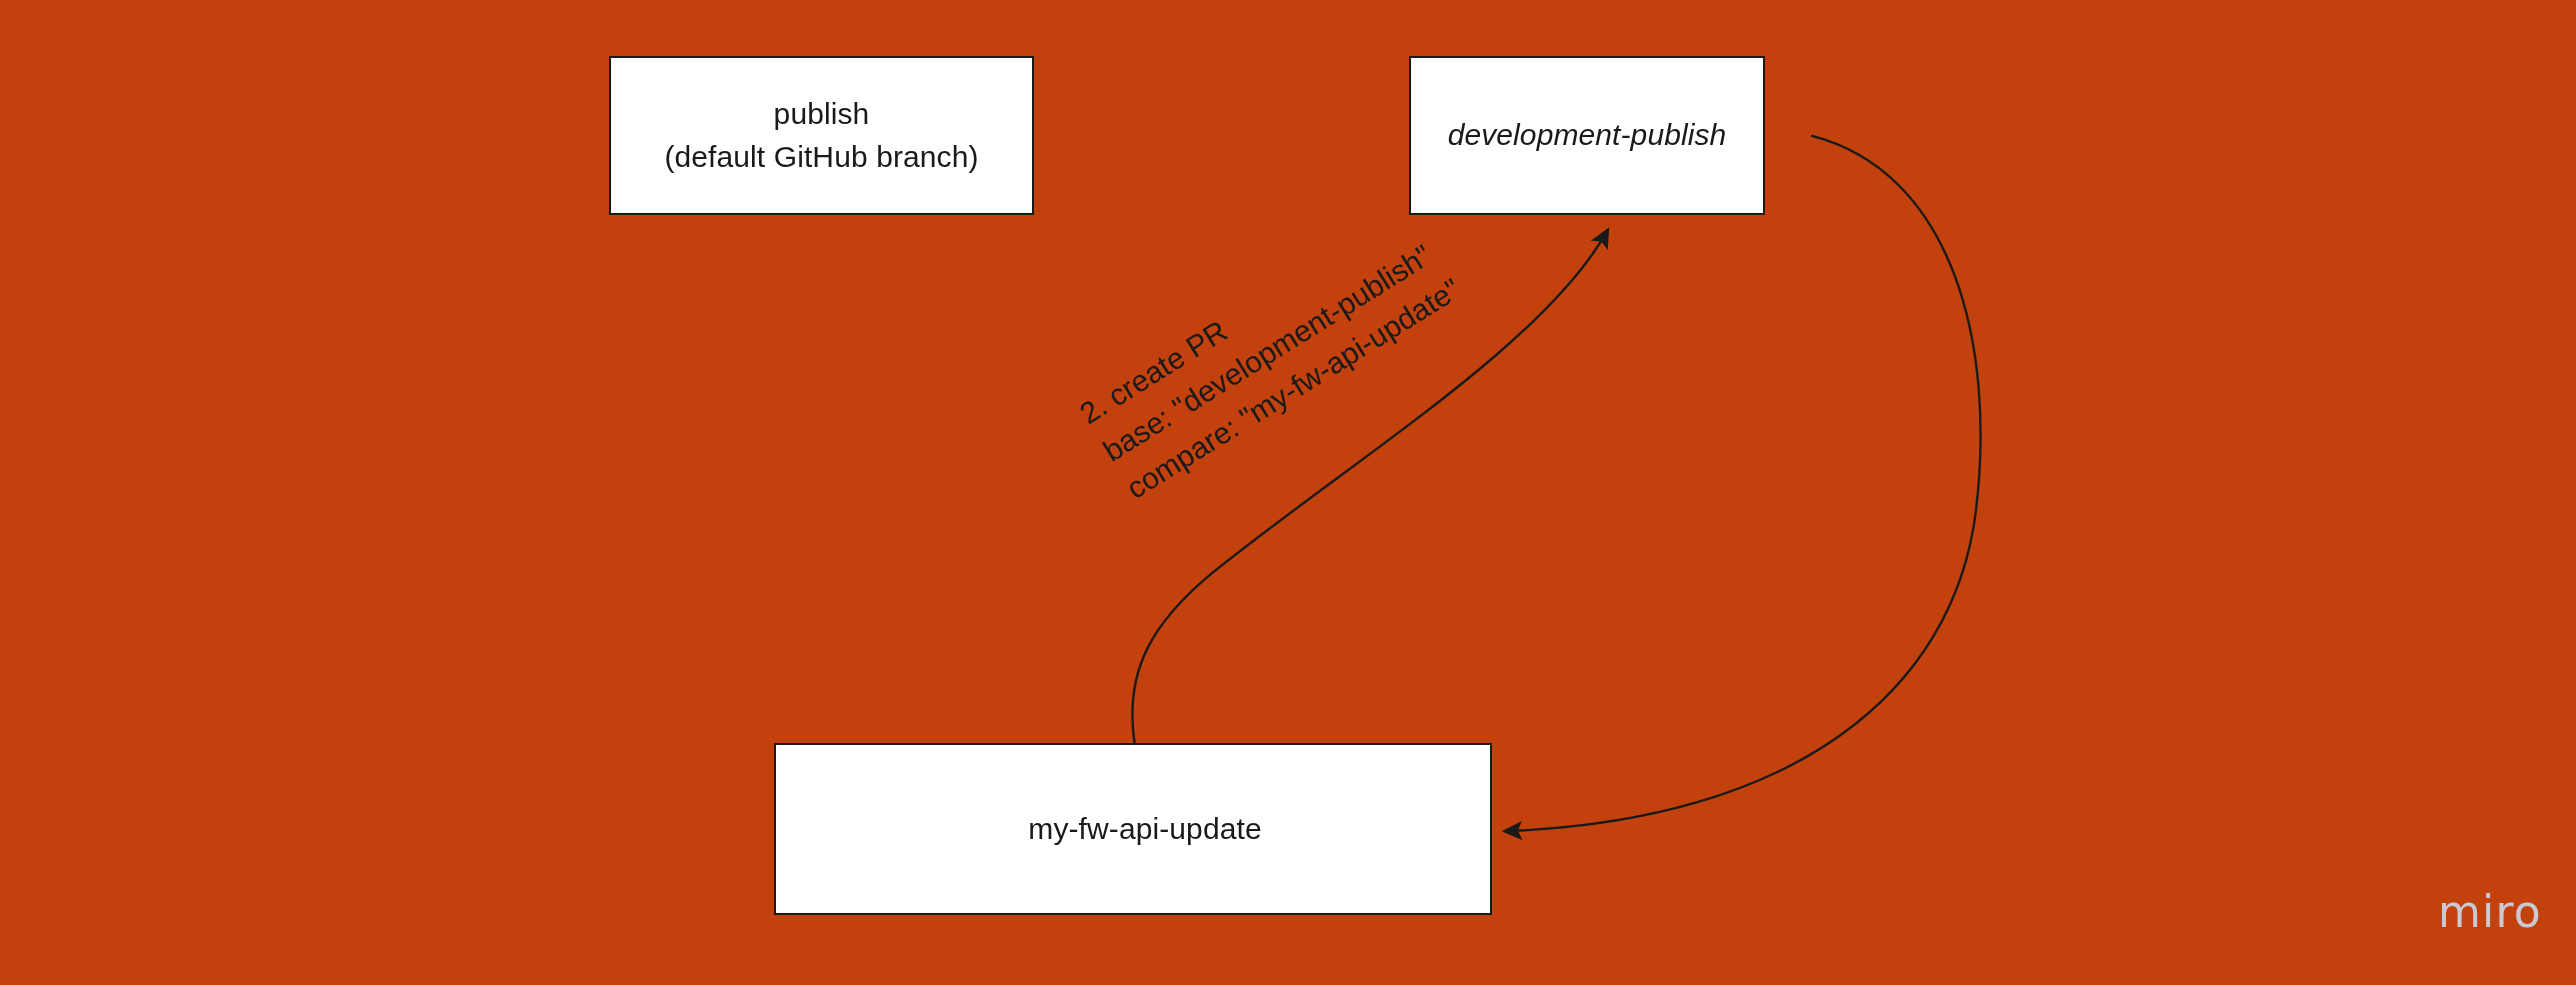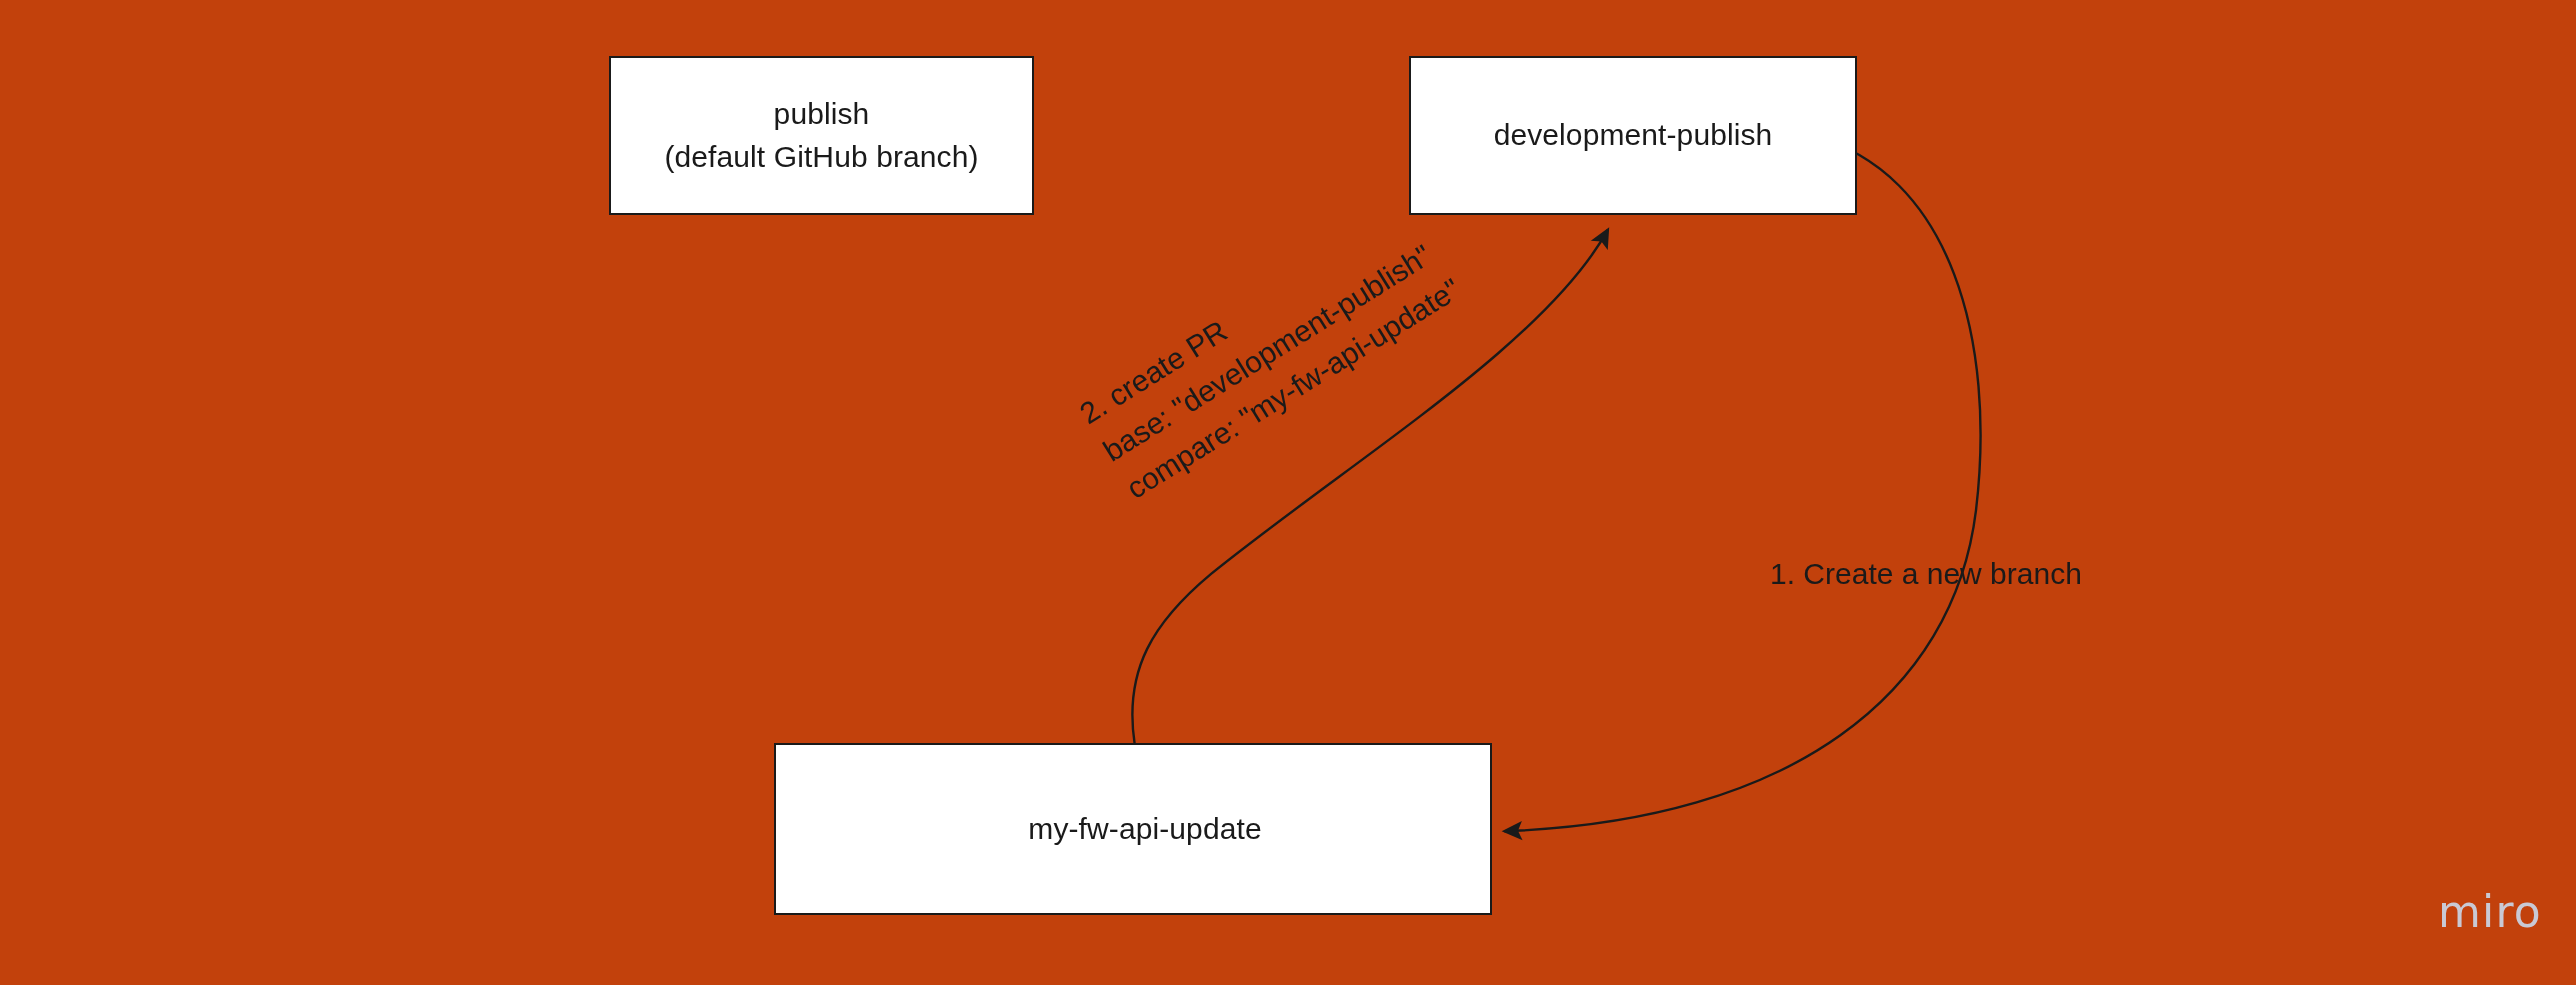--- a/index.html
+++ b/index.html
@@ -36,22 +36,23 @@
   }
   #node-publish {
     left: 609px;
     top: 56px;
     width: 425px;
     height: 159px;
   }
   #node-development-publish {
     left: 1409px;
     top: 56px;
-    width: 448px;
+    width: 356px;
     height: 159px;
+    font-style: italic;
   }
   #node-feature-branch {
     left: 774px;
     top: 743px;
     width: 718px;
     height: 172px;
     padding-left: 24px;
   }
   #edge-layer {
     position: absolute;
@@ -114,21 +115,20 @@
   </div>
 
   <div class="node" id="node-development-publish">
     <div class="node-label">development-publish</div>
   </div>
 
   <div class="node" id="node-feature-branch">
     <div class="node-label">my-fw-api-update</div>
   </div>
 
-  <div class="edge-label" id="edge-label-create-branch">1. Create a new branch</div>
 
   <div class="edge-label" id="edge-label-create-pr">2. create PR
 base: "development-publish"
 compare: "my-fw-api-update"</div>
 
   <div id="watermark-miro">miro</div>
 
 </div>
 
 

